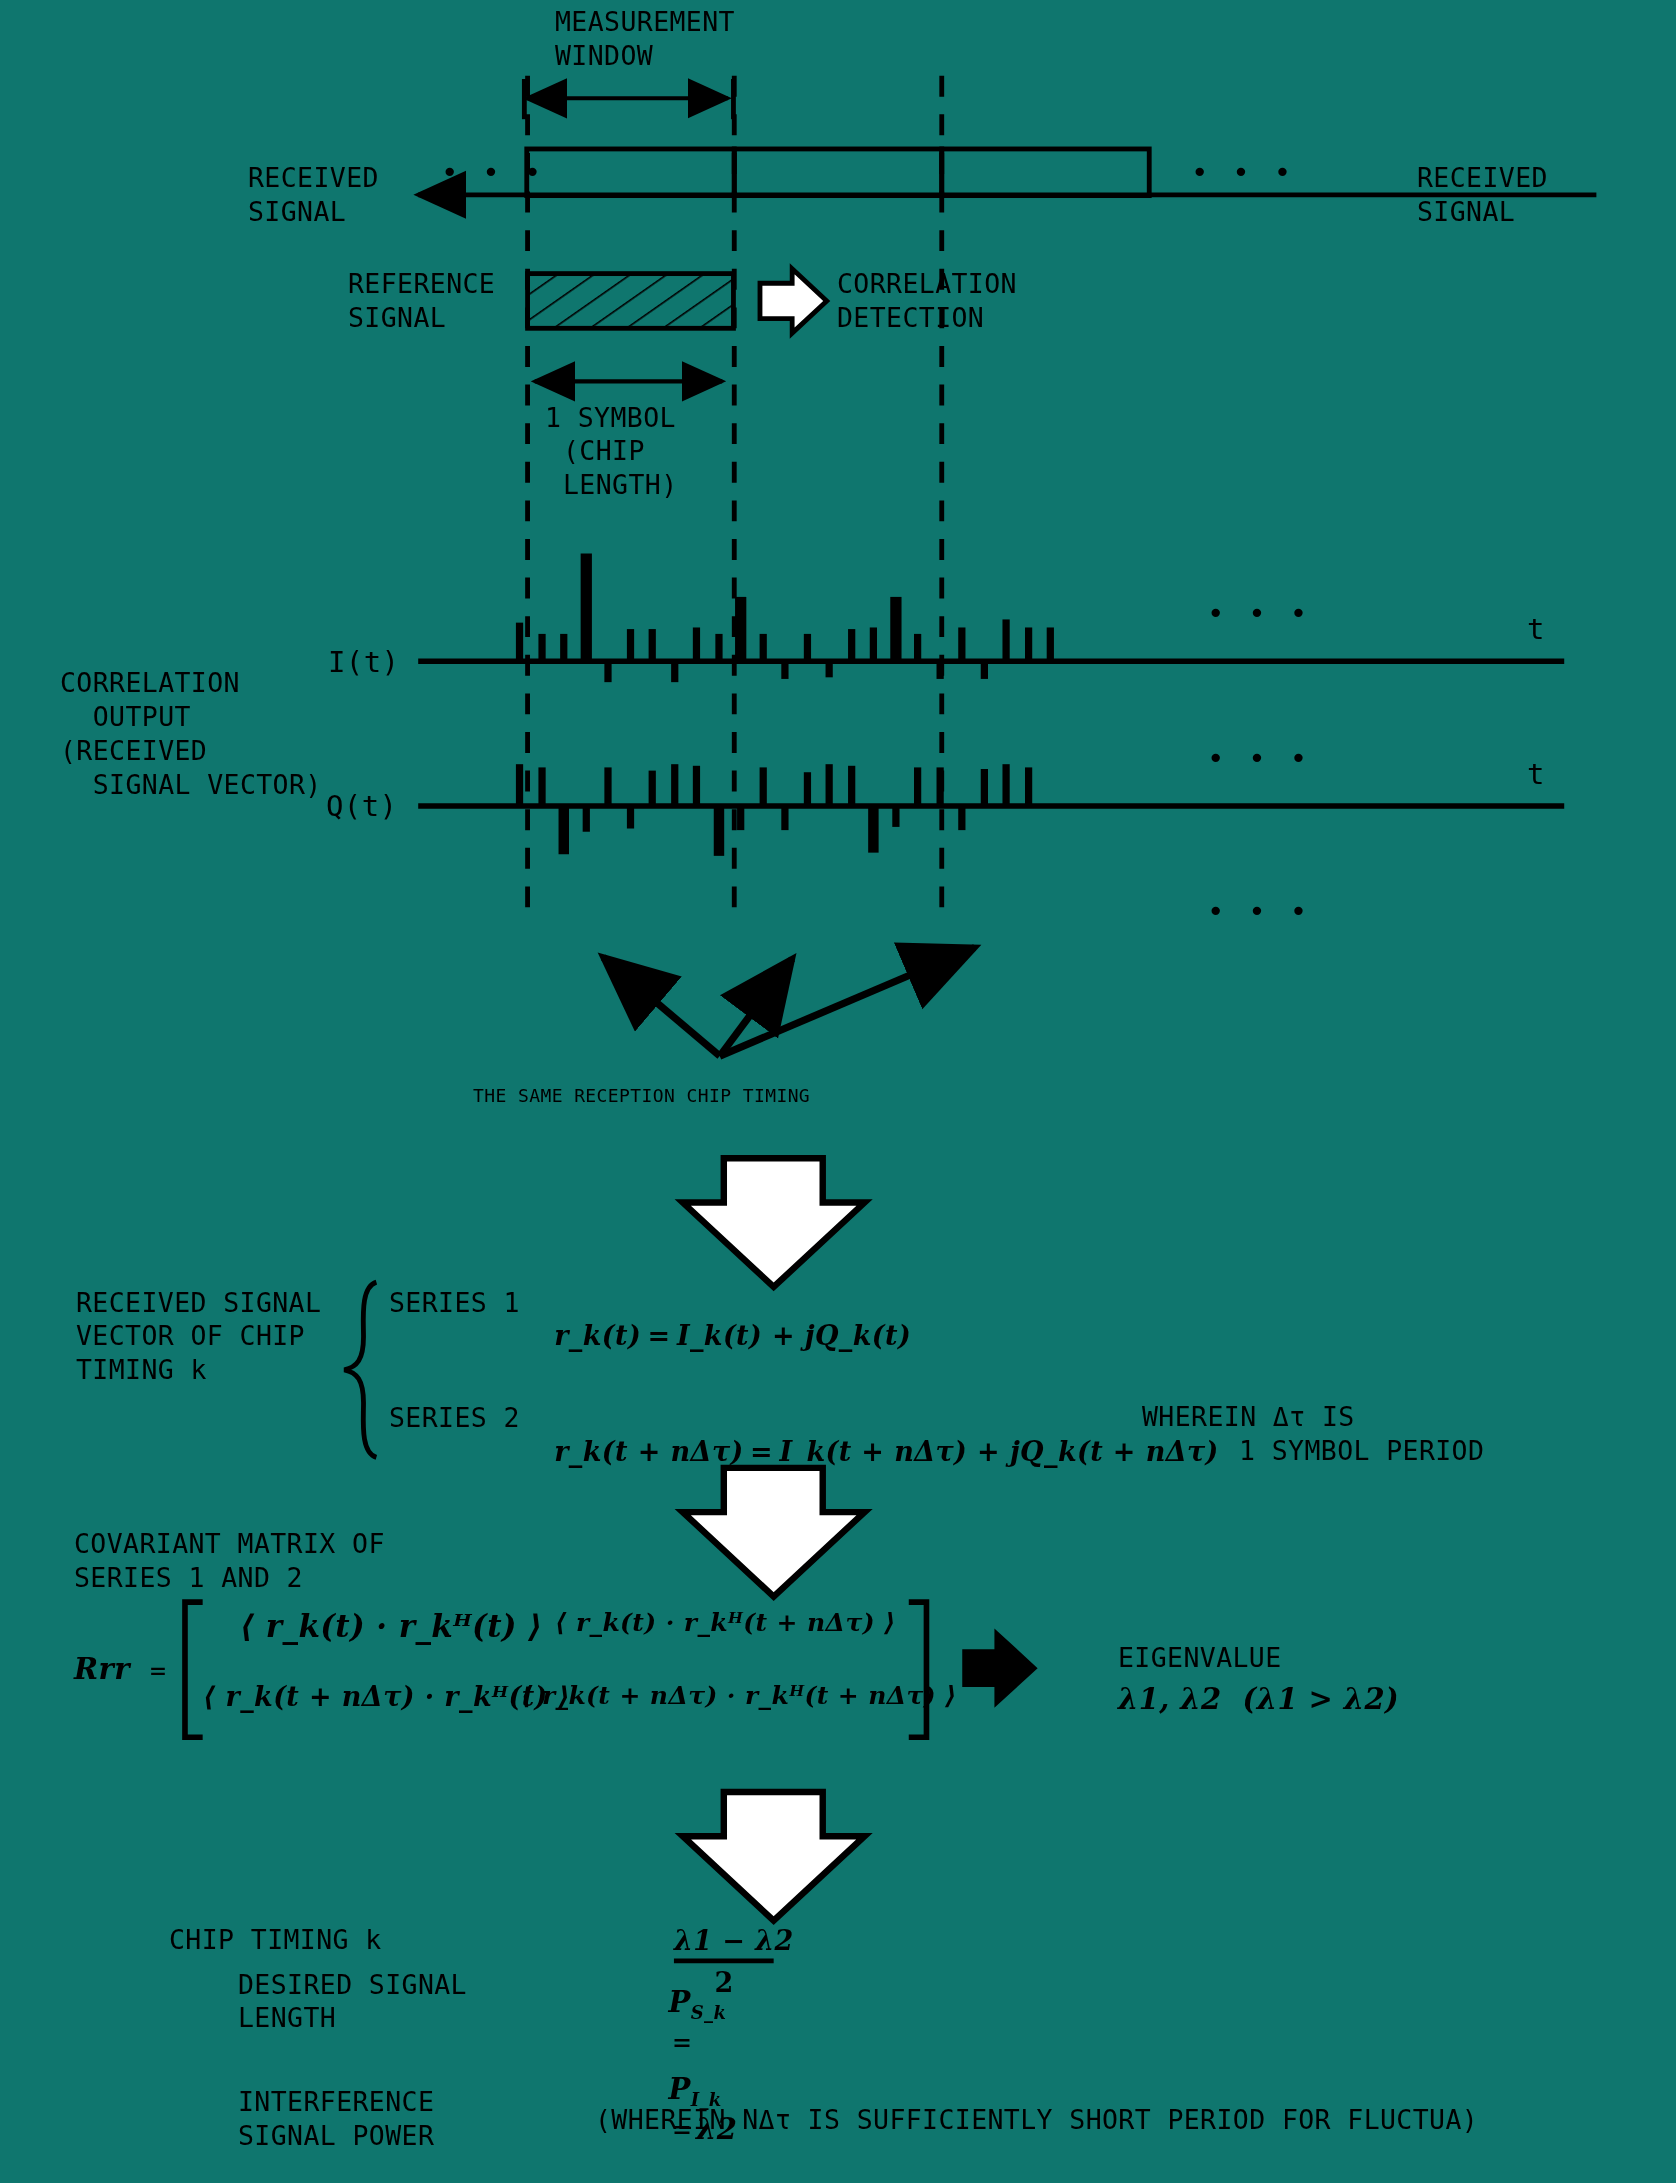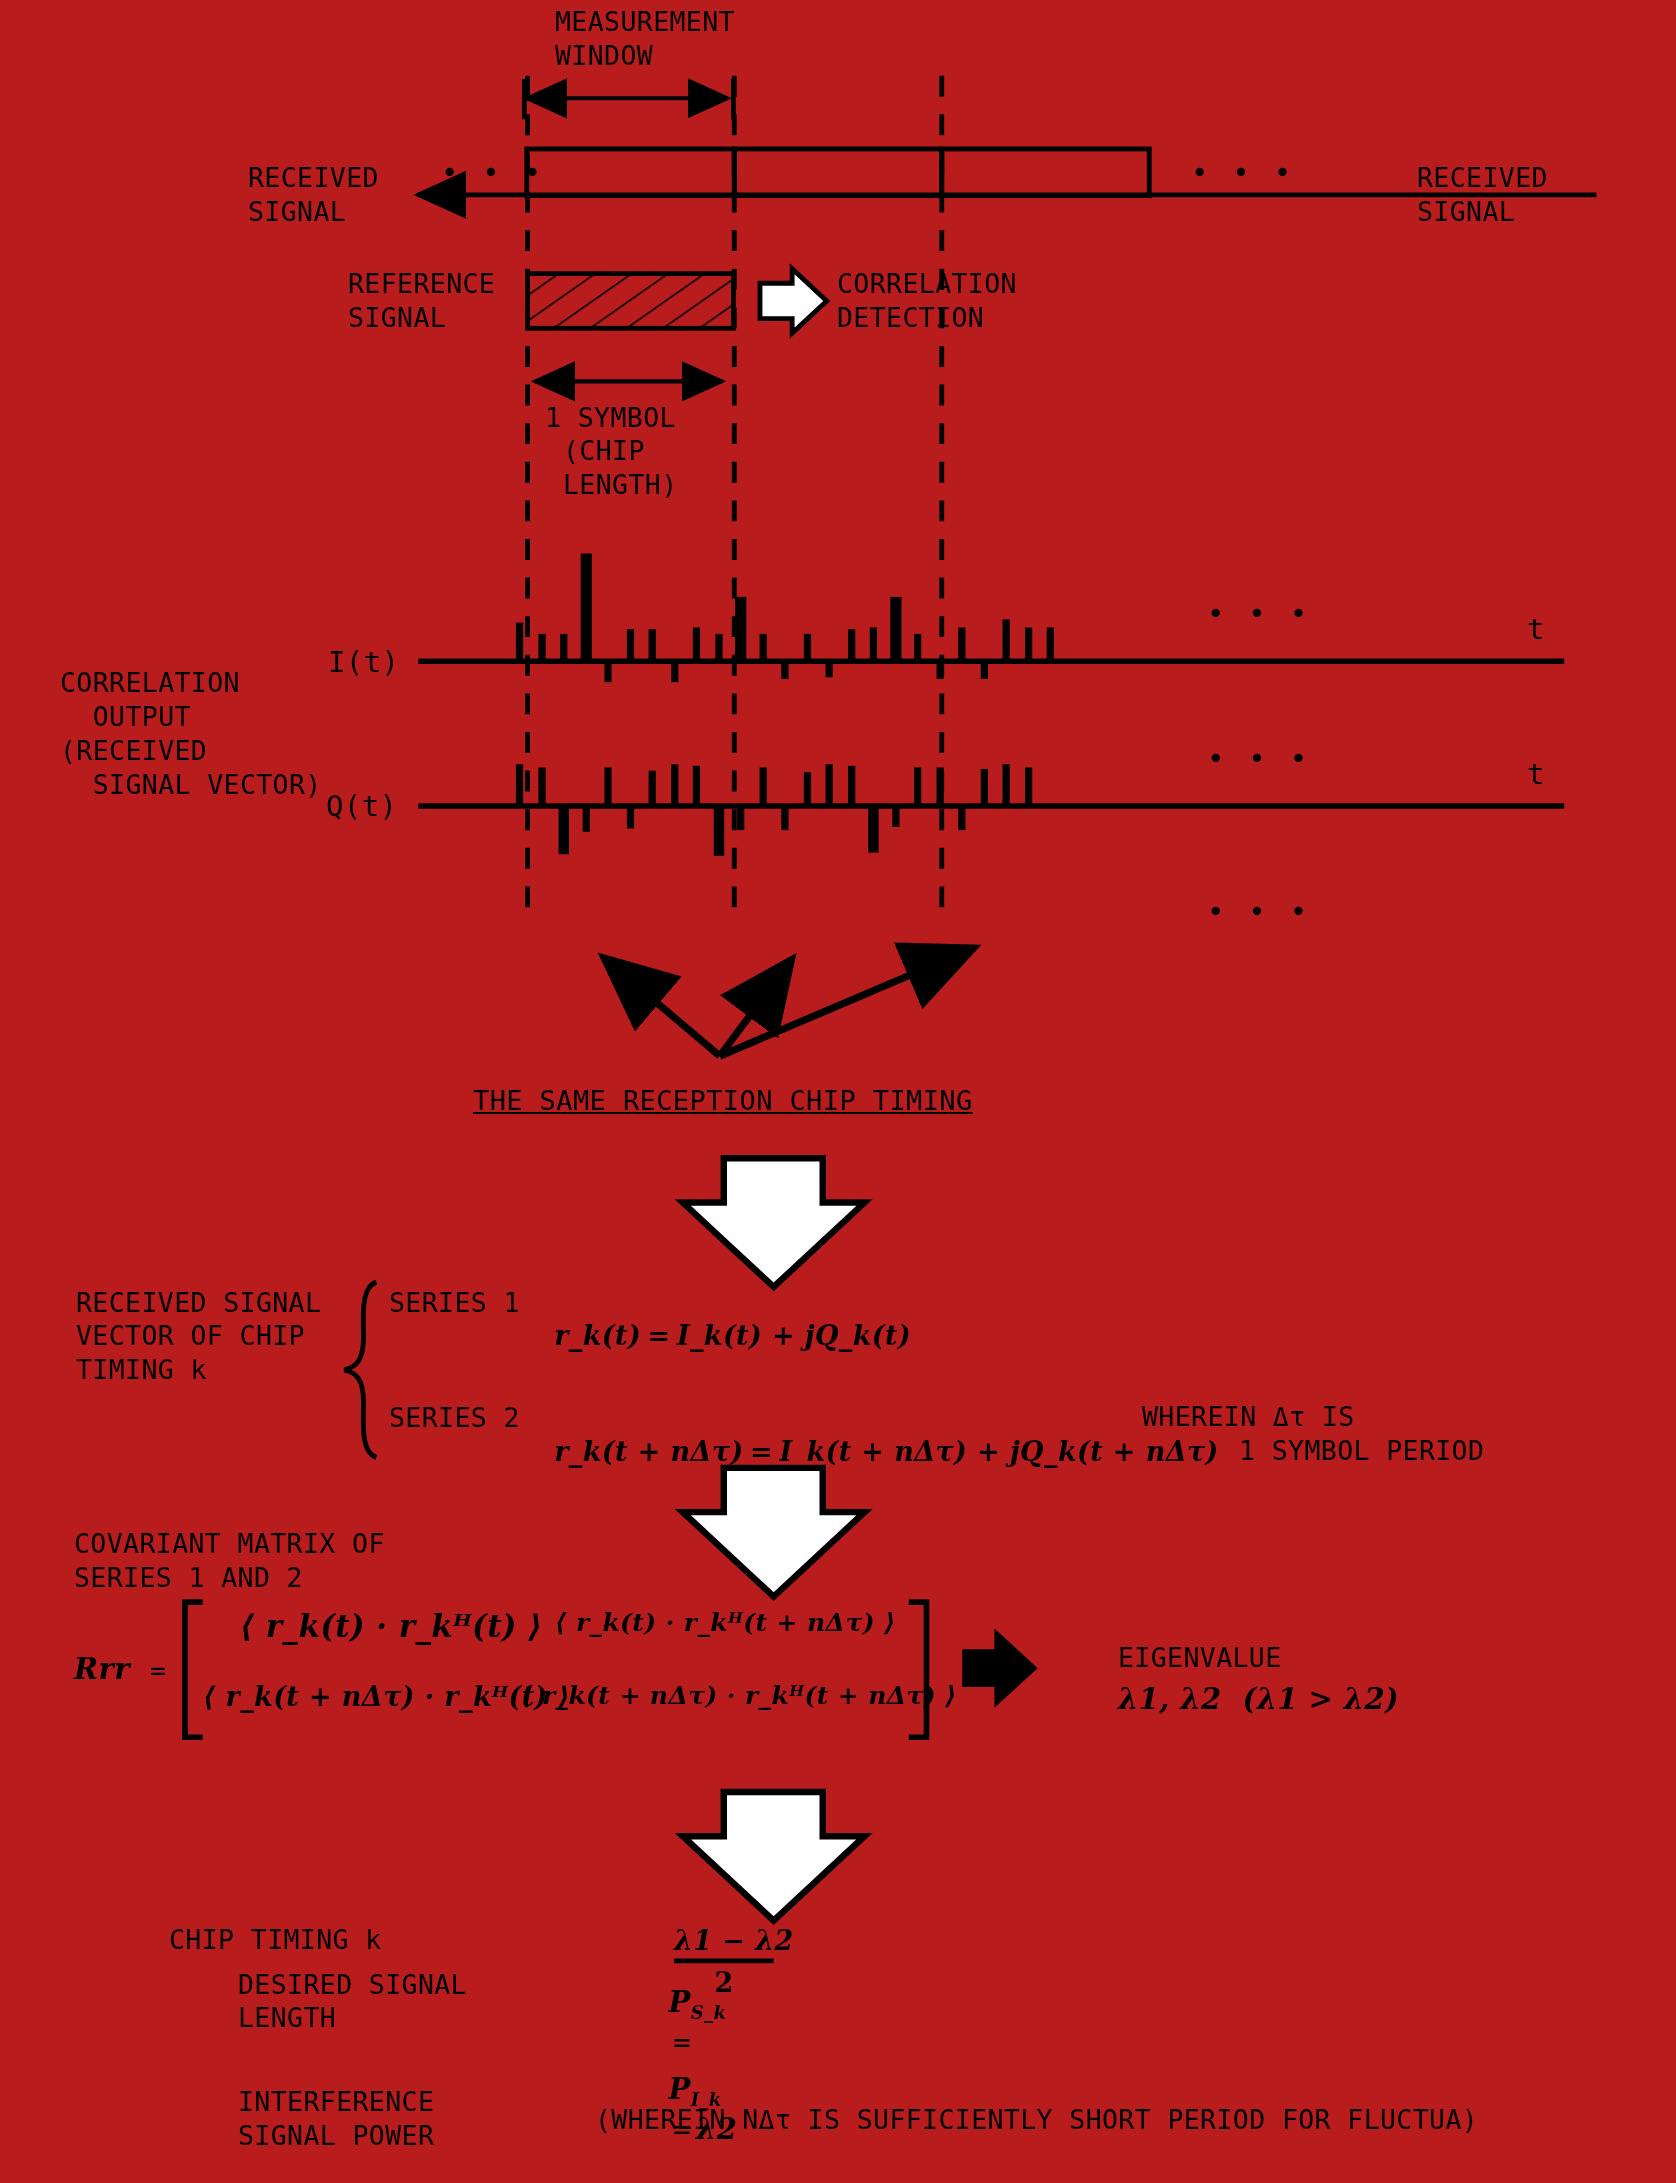--- a/index.html
+++ b/index.html
@@ -4,35 +4,35 @@
 <style>
   html, body {
     margin: 0;
     padding: 0;
     background: #ffffff;
   }
   #page {
     position: relative;
     width: 1676px;
     height: 2183px;
-    background: #b91c1c;
+    background: #0f766e;
     font-family: "DejaVu Sans Mono", "Liberation Mono", monospace;
     color: #000000;
     overflow: hidden;
   }
   .txt {
     position: absolute;
     white-space: pre;
     font-family: "DejaVu Sans Mono", "Liberation Mono", monospace;
     color: #000;
     line-height: 1.28;
     letter-spacing: 0.4px;
   }
   .t33 { font-size: 26.5px; }
-  .t34 { font-size: 27px; text-decoration: underline; }
+  .t34 { font-size: 18px; }
   .t36 { font-size: 29px; }
   .mathit {
     font-family: "DejaVu Serif", "Liberation Serif", serif;
     font-style: italic;
     font-weight: bold;
   }
   .serifb {
     font-family: "DejaVu Serif", "Liberation Serif", serif;
     font-weight: bold;
   }

